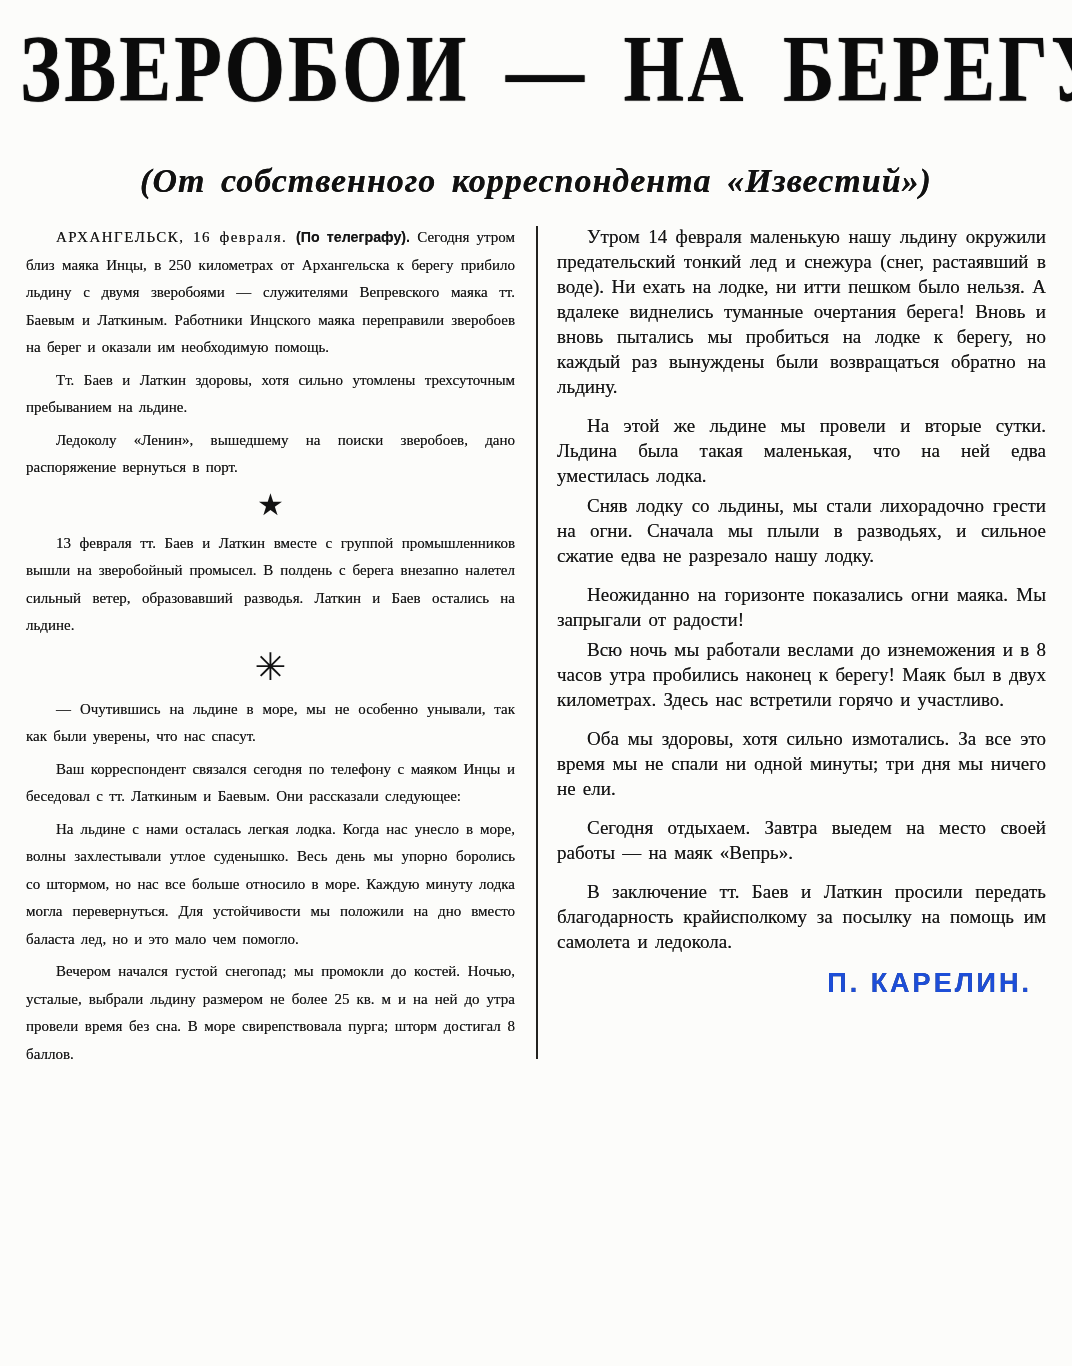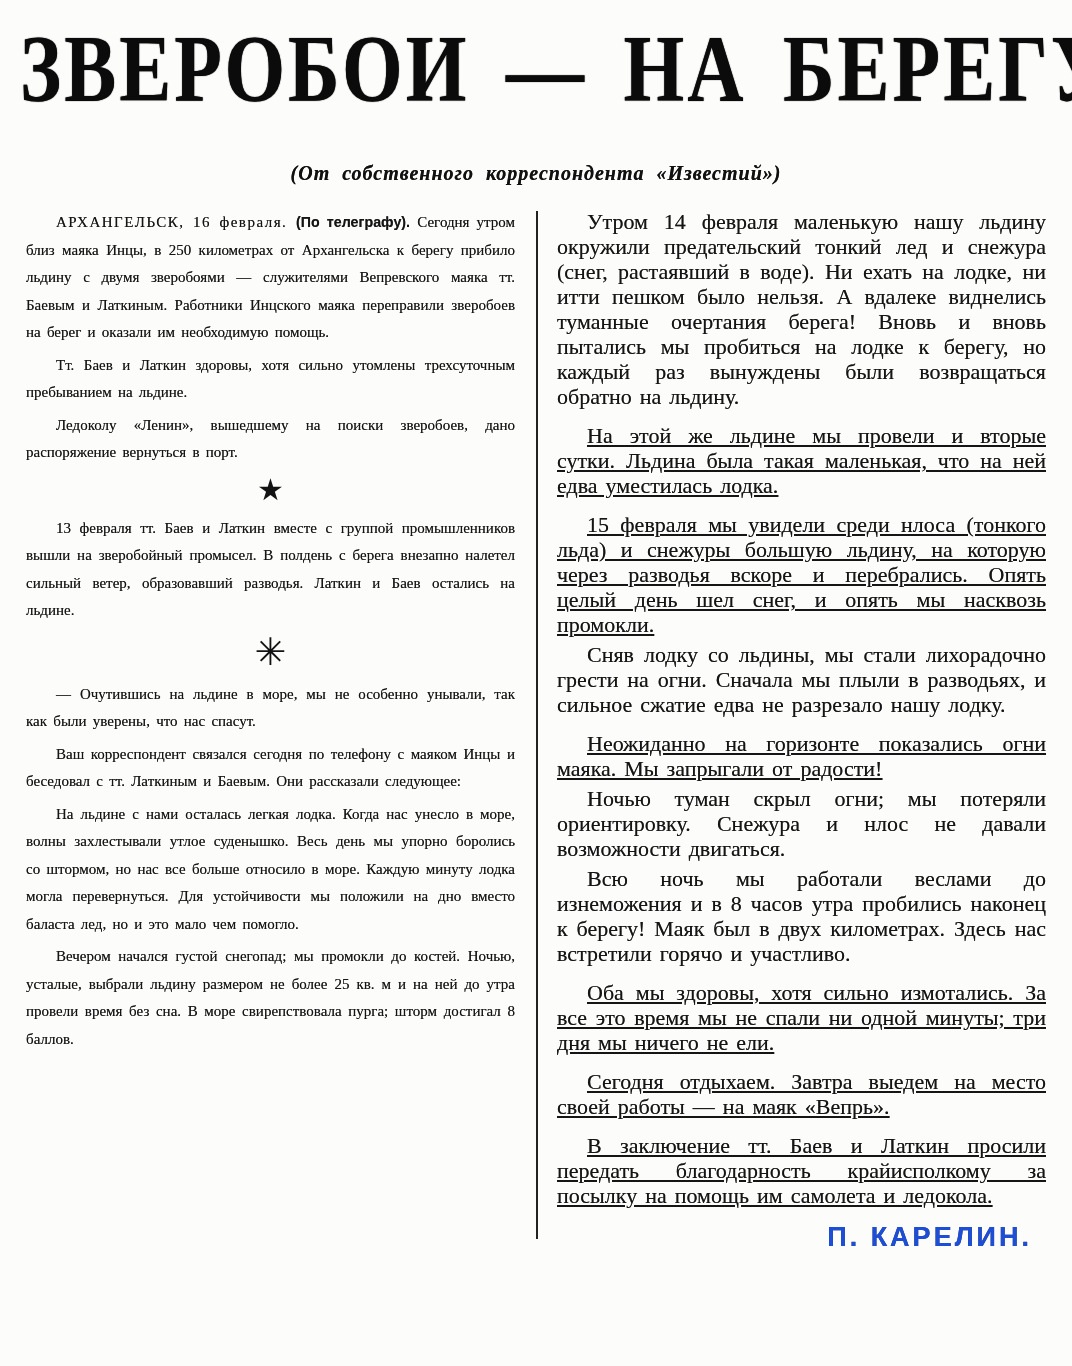--- a/index.html
+++ b/index.html
@@ -31,21 +31,21 @@
     transform-origin: top center;
     white-space: nowrap;
     text-shadow: 0 0 1px #222;
   }
   .subtitle {
     margin-top: 58px;
     text-align: center;
     font-family: "Liberation Serif", serif;
     font-style: italic;
     font-weight: bold;
-    font-size: 20px;
+    font-size: 34px;
     letter-spacing: 1px;
     word-spacing: 6px;
     color: #111;
     text-shadow: 0 0 0.6px #333;
   }
   .columns {
     position: relative;
     display: flex;
     margin: 24px 26px 0;
     gap: 42px;
@@ -63,22 +63,22 @@
     background: #23221f;
   }
   .para {
     margin: 0 0 5px;
     text-align: justify;
     text-indent: 30px;
     text-shadow: 0 0 0.5px rgba(20,20,20,0.65);
     word-spacing: 2.5px;
   }
   .col-left .para { font-size: 15px; line-height: 27.5px; }
-  .col-right .para { font-size: 22px; line-height: 25px; }
-  .para.gap { margin-top: 14px; text-decoration: underline; }
+  .col-right .para { font-size: 19px; line-height: 25px; }
+  .para.gap { margin-top: 14px; }
   .seg-caps { letter-spacing: 1.5px; }
   .seg-bold {
     font-family: "Liberation Sans", sans-serif;
     font-weight: bold;
     font-size: 0.95em;
   }
   .ornament {
     text-align: center;
     margin: 6px 0 8px;
     text-indent: 0;
@@ -114,24 +114,22 @@
         <div class="ornament star-eight">✳</div>
         <p class="para">— Очутившись на льдине в море, мы не особенно унывали, так как были уверены, что нас спасут.</p>
         <p class="para">Ваш корреспондент связался сегодня по телефону с маяком Инцы и беседовал с тт. Латкиным и Баевым. Они рассказали следующее:</p>
         <p class="para">На льдине с нами осталась легкая лодка. Когда нас унесло в море, волны захлестывали утлое суденышко. Весь день мы упорно боролись со штормом, но нас все больше относило в море. Каждую минуту лодка могла перевернуться. Для устойчивости мы положили на дно вместо баласта лед, но и это мало чем помогло.</p>
         <p class="para">Вечером начался густой снегопад; мы промокли до костей. Ночью, усталые, выбрали льдину размером не более 25 кв. м и на ней до утра провели время без сна. В море свирепствовала пурга; шторм достигал 8 баллов.</p>
       </div>
     <div class="column-rule"></div>
     <div class="column col-right">
         <p class="para">Утром 14 февраля маленькую нашу льдину окружили предательский тонкий лед и снежура (снег, растаявший в воде). Ни ехать на лодке, ни итти пешком было нельзя. А вдалеке виднелись туманные очертания берега! Вновь и вновь пытались мы пробиться на лодке к берегу, но каждый раз вынуждены были возвращаться обратно на льдину.</p>
         <p class="para gap">На этой же льдине мы провели и вторые сутки. Льдина была такая маленькая, что на ней едва уместилась лодка.</p>
-        <p class="para gap">15 февраля мы увидели среди нлоса (тонкого льда) и снежуры большую льдину, на которую через разводья вскоре и перебрались. Опять целый день шел снег, и опять мы насквозь промокли.</p>
         <p class="para">Сняв лодку со льдины, мы стали лихорадочно грести на огни. Сначала мы плыли в разводьях, и сильное сжатие едва не разрезало нашу лодку.</p>
         <p class="para gap">Неожиданно на горизонте показались огни маяка. Мы запрыгали от радости!</p>
-        <p class="para">Ночью туман скрыл огни; мы потеряли ориентировку. Снежура и нлос не давали возможности двигаться.</p>
         <p class="para">Всю ночь мы работали веслами до изнеможения и в 8 часов утра пробились наконец к берегу! Маяк был в двух километрах. Здесь нас встретили горячо и участливо.</p>
         <p class="para gap">Оба мы здоровы, хотя сильно измотались. За все это время мы не спали ни одной минуты; три дня мы ничего не ели.</p>
         <p class="para gap">Сегодня отдыхаем. Завтра выедем на место своей работы — на маяк «Вепрь».</p>
         <p class="para gap">В заключение тт. Баев и Латкин просили передать благодарность крайисполкому за посылку на помощь им самолета и ледокола.</p>
         <div class="signature">П. КАРЕЛИН.</div>
       </div>
   </div>
 </div>
 
 </body></html>

